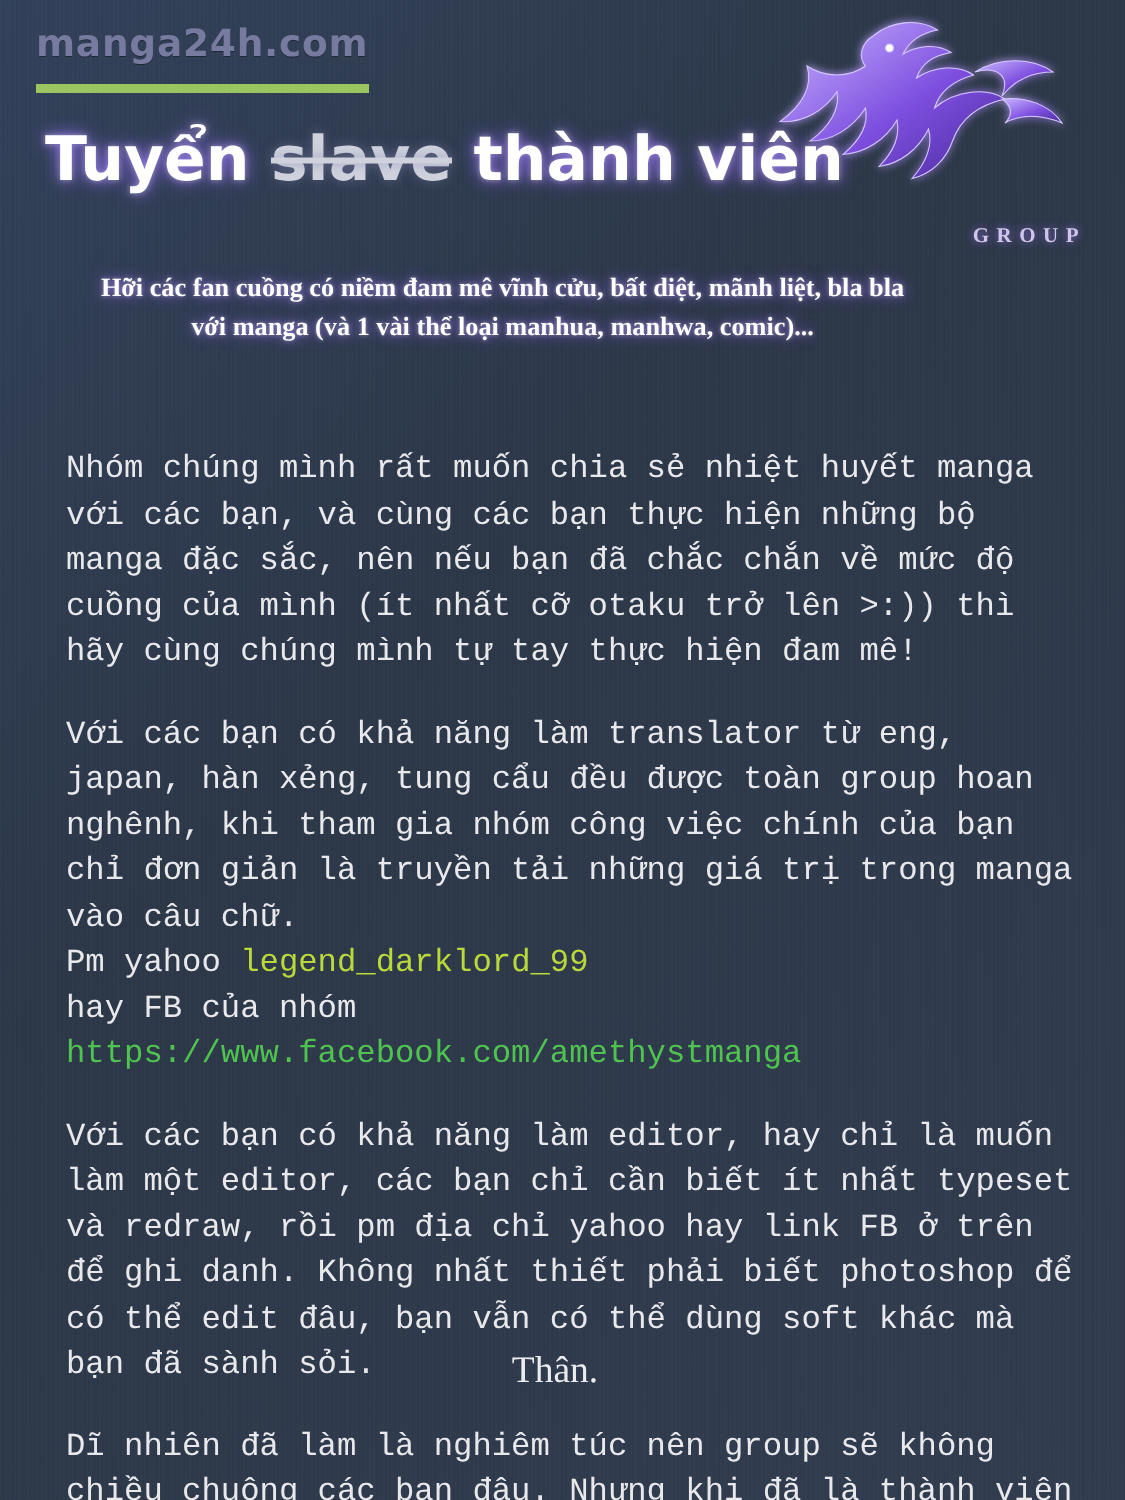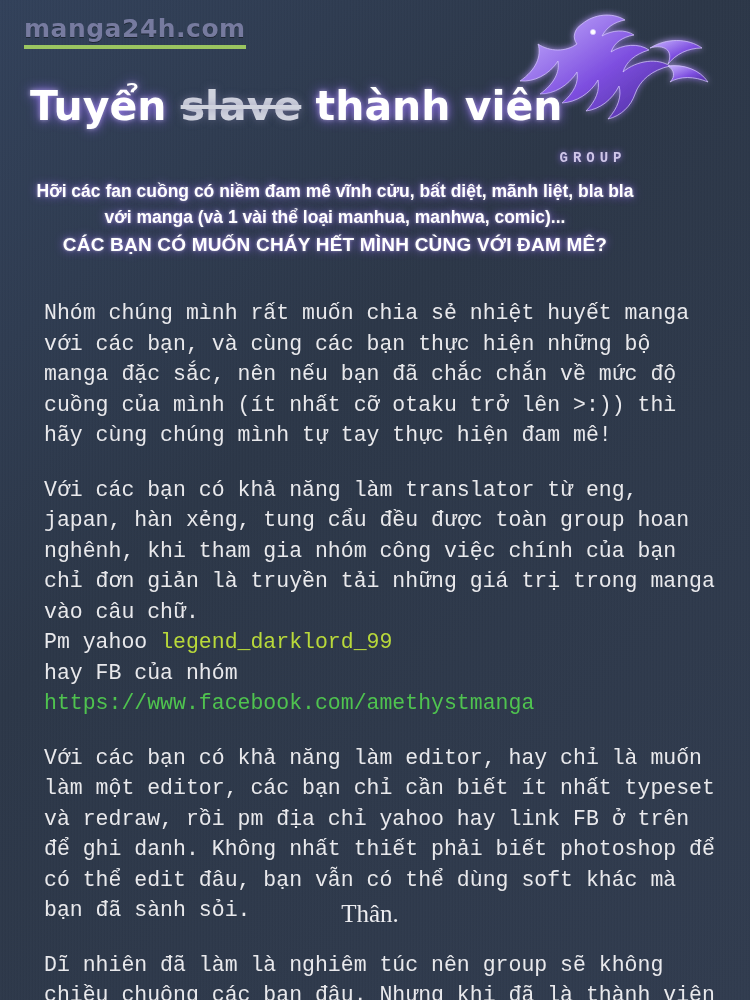--- a/index.html
+++ b/index.html
@@ -36,22 +36,22 @@
     left: 24px;
     font-family: "DejaVu Sans", sans-serif;
     font-weight: bold;
     font-size: 25px;
     letter-spacing: 0.5px;
     color: #8e8fb8;
     opacity: 0.75;
     text-shadow: 0 1px 0 rgba(0,0,0,0.5);
   }
   .watermark .u {
-    border-bottom: 4px solid #bef264;
-    padding-bottom: 2px;
+    border-bottom: 6px solid #bef264;
+    padding-bottom: 13px;
   }
 
   
   .logo-wrap {
     position: absolute;
     top: 8px;
     right: 18px;
     width: 270px;
     height: 160px;
   }
@@ -73,22 +73,22 @@
     font-size: 30px;
     letter-spacing: 3px;
     color: #ffffff;
     text-shadow: 0 0 10px rgba(160,120,255,0.85), 0 0 3px rgba(255,255,255,0.6);
   }
   .logo-sub {
     position: absolute;
     top: 142px;
     left: 0;
     width: 262px;
-    text-align: center;
-    font-family: Liberation Mono, monospace;
+    text-align: right;
+    font-family: Liberation Serif, serif;
     font-weight: bold;
     font-size: 14px;
     letter-spacing: 5px;
     color: #cfc6e8;
     text-shadow: 0 0 6px rgba(160,120,255,0.8);
   }
 
   
   .headline {
     position: absolute;
@@ -108,21 +108,21 @@
     font-weight: bold;
   }
 
   
   .intro {
     position: absolute;
     top: 178px;
     left: 0;
     width: 670px;
     text-align: center;
-    font-family: Liberation Sans, sans-serif;
+    font-family: Liberation Serif, serif;
     font-weight: bold;
     color: #ffffff;
     text-shadow: 0 0 9px rgba(150,110,255,0.85), 0 0 3px rgba(255,255,255,0.45);
     line-height: 1.5;
   }
   .intro .l1, .intro .l2 { font-size: 17.5px; }
   .intro .l3 { font-size: 19px; letter-spacing: 0.2px; }
 
   
   .body-text {
@@ -193,21 +193,20 @@
 
 <div class="headline">
   <span>Tuyển</span>
   <span class="strike">slave</span>
   <span>thành viên</span>
 </div>
 
 <div class="intro">
   <div class="l1">Hỡi các fan cuồng có niềm đam mê vĩnh cửu, bất diệt, mãnh liệt, bla bla</div>
   <div class="l2">với manga (và 1 vài thể loại manhua, manhwa, comic)...</div>
-  <div class="l3">CÁC BẠN CÓ MUỐN CHÁY HẾT MÌNH CÙNG VỚI ĐAM MÊ?</div>
 </div>
 
 <div class="body-text">
   <p>Nhóm chúng mình rất muốn chia sẻ nhiệt huyết manga với các bạn, và cùng các bạn thực hiện những bộ manga đặc sắc, nên nếu bạn đã chắc chắn về mức độ cuồng của mình (ít nhất cỡ otaku trở lên &gt;:)) thì hãy cùng chúng mình tự tay thực hiện đam mê!</p>
 
   <p class="tight">Với các bạn có khả năng làm translator từ eng, japan, hàn xẻng, tung cẩu đều được toàn group hoan nghênh, khi tham gia nhóm công việc chính của bạn chỉ đơn giản là truyền tải những giá trị trong manga vào câu chữ.</p>
   <p class="tight">
     <span>Pm yahoo</span>
     <span class="yahoo-id">legend_darklord_99</span>
   </p>

